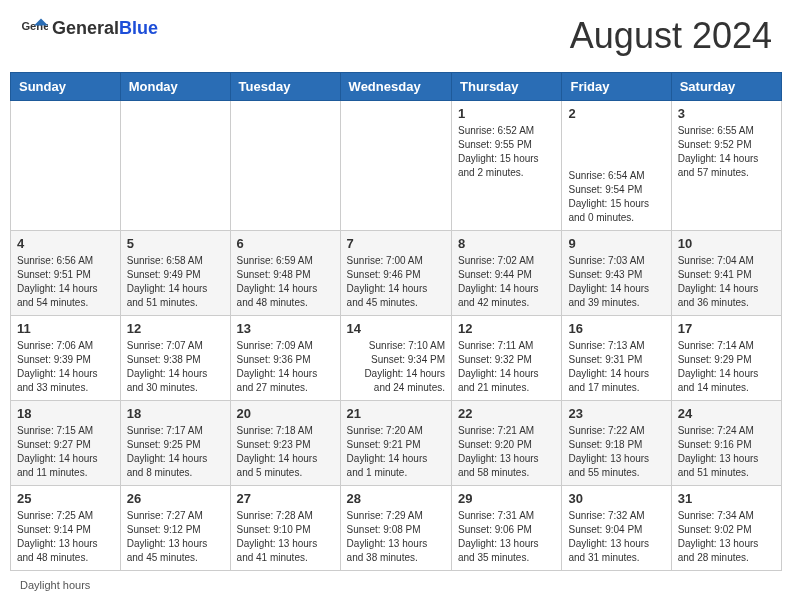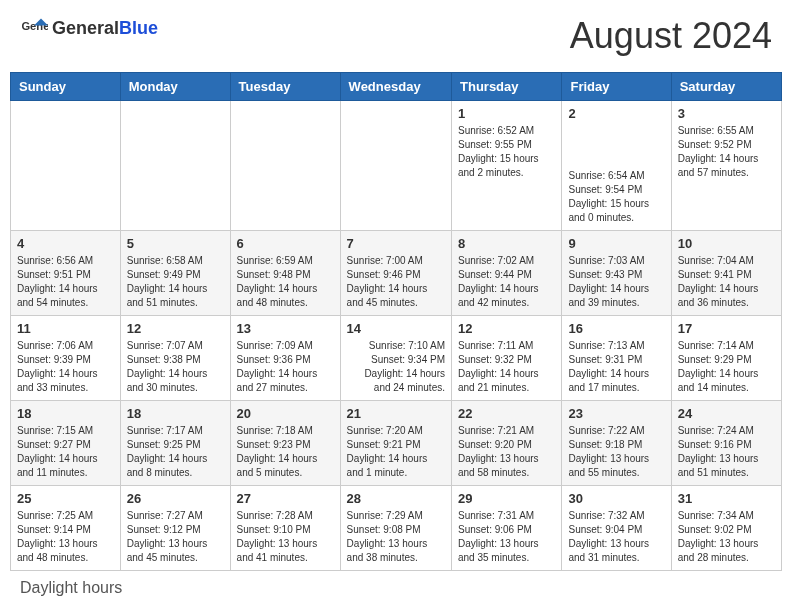--- a/index.html
+++ b/index.html
@@ -79,21 +79,21 @@
       margin-bottom: 3px;
       color: #333;
     }
     .day-info {
       color: #333;
       line-height: 1.4;
       font-size: 10px;
     }
     .footer {
       margin-top: 8px;
-      font-size: 16px;
+      font-size: 11px;
       color: #555;
       padding-left: 10px;
     }
   </style>
 </head>
 <body>
 
 <div class="header">
   <div class="logo">
     <svg class="logo-icon" viewBox="0 0 40 40">

